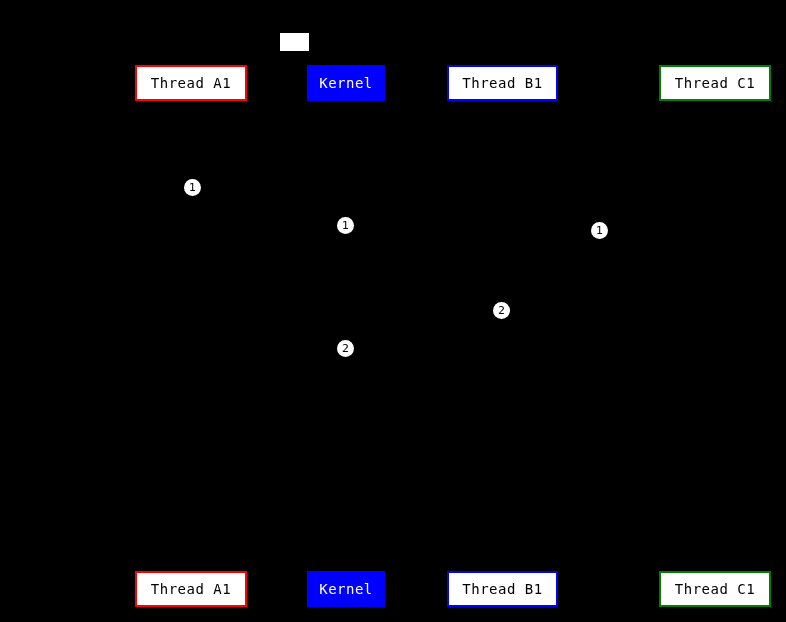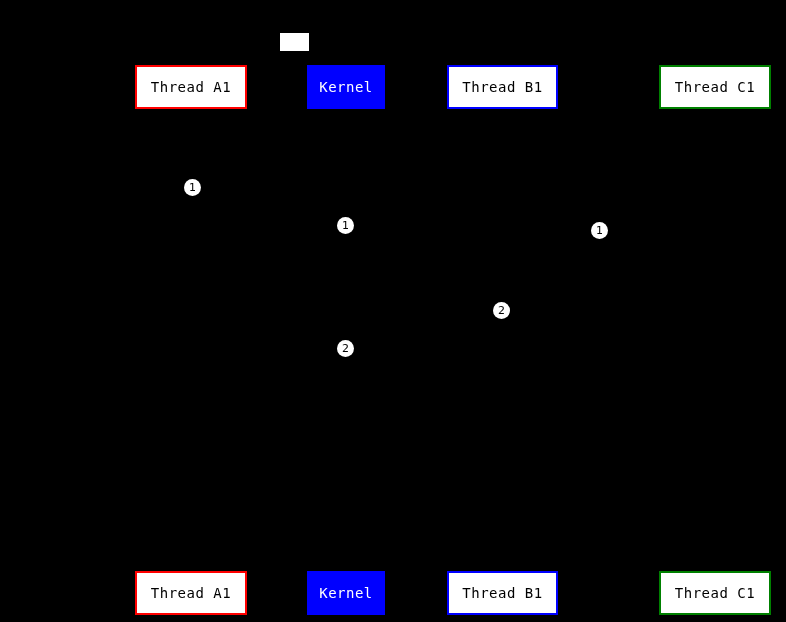--- a/index.html
+++ b/index.html
@@ -22,21 +22,21 @@
   
   .lifeline {
     position: absolute;
     top: 101px;
     height: 470px;
     width: 1px;
     background: #000000;
   }
   .pbox {
     position: absolute;
-    height: 44px;
+    height: 36px;
     box-sizing: border-box;
     border: 2px solid #000000;
     display: flex;
     align-items: center;
     justify-content: center;
     font-size: 14px;
     letter-spacing: 0.5px;
     white-space: nowrap;
   }
   .marker {

